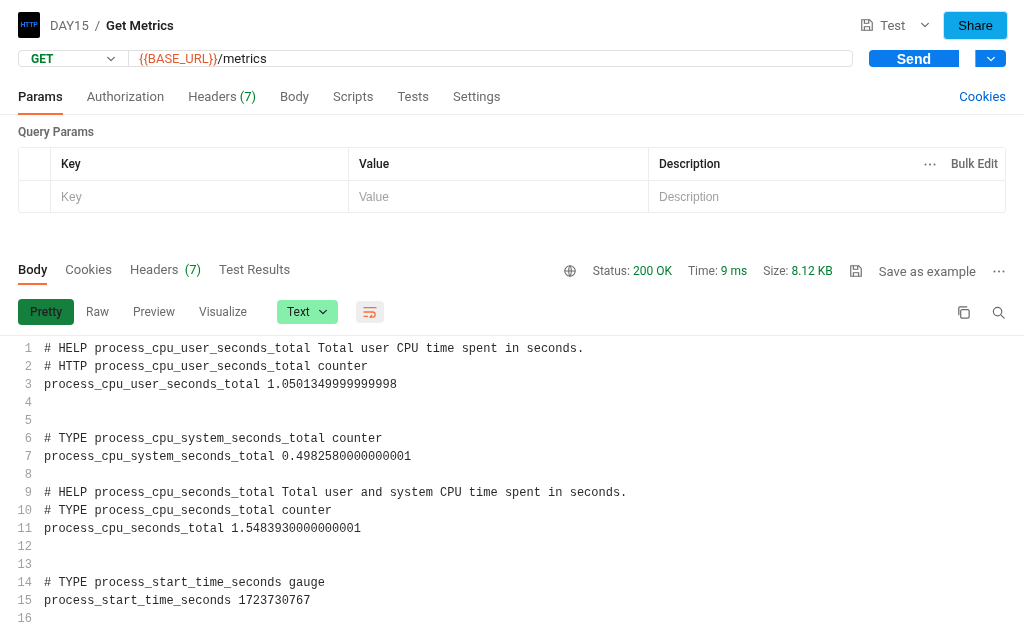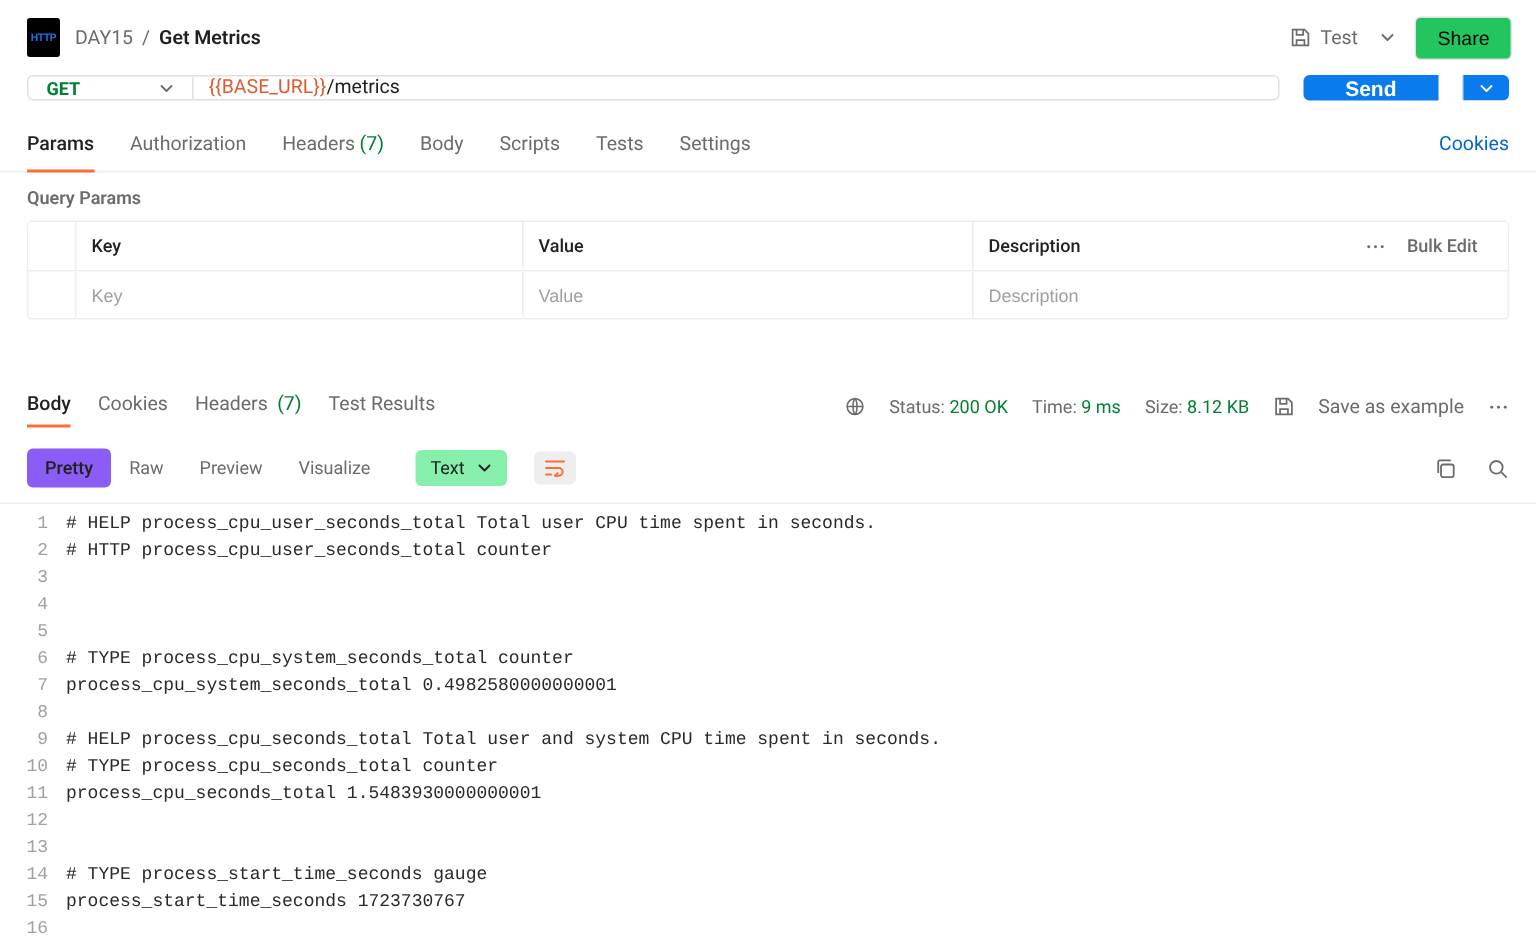--- a/index.html
+++ b/index.html
@@ -46,21 +46,21 @@
     width: 24px; height: 30px;
     color: #6b6b6b;
     cursor: pointer;
   }
   .share-btn {
     border: 1px solid #e0e0e0;
     border-radius: 4px;
     padding: 6px 14px;
     font-size: 13px;
     cursor: pointer;
-    background:#22c55e;
+    background:#0ea5e9;
     margin-left: 6px;
   }
   
   .urlbar-row {
     display: flex;
     align-items: stretch;
     padding: 4px 18px 12px 18px;
     gap: 16px;
   }
   .urlbar {
@@ -177,21 +177,21 @@
     padding: 0 10px;
     display: flex;
     align-items: center;
     font-size: 12px;
     color: #6b6b6b;
   }
   .qp-cell.head { font-weight: 500; color:#212121;}
   .qp-cell.key   { flex: 0 0 298px; }
   .qp-cell.value { flex: 0 0 300px; }
   .qp-cell.desc  { flex: 1; border-right: none; position:relative; }
-  .qp-extras { position:absolute; right:20px; display:flex; align-items:center; gap:14px; }
+  .qp-extras { position:absolute; right:7px; display:flex; align-items:center; gap:14px; }
   .bulk-edit { color:#6b6b6b; font-size:12px; cursor:pointer; }
   .ellipsis-icon { color:#6b6b6b; cursor:pointer; }
   input.qp-input {
     border:none; outline:none; font-size:12px; width:100%;
     color:#212121;
   }
   input.qp-input::placeholder { color:#a0a0a0; }
 
   
   .resp-strip {
@@ -246,21 +246,21 @@
     display:flex;
     border-radius: 4px;
   }
   .seg-btn {
     padding: 6px 12px;
     color:#6b6b6b;
     font-size:12px;
     cursor:pointer;
   }
   .seg-btn.active {
-    background:#8b5cf6;
+    background:#15803d;
     border-radius:4px;
     color:#212121;
     font-weight:500;
   }
   .mode-select {
     display:flex;
     align-items:center;
     gap:8px;
     background:#86efac;
     border-radius:4px;
@@ -510,20 +510,21 @@
     <div class="code-line">
       <div class="ln">1</div>
       <div class="lc"># HELP process_cpu_user_seconds_total Total user CPU time spent in seconds.</div>
     </div>
     <div class="code-line">
       <div class="ln">2</div>
       <div class="lc"># HTTP process_cpu_user_seconds_total counter</div>
     </div>
     <div class="code-line">
       <div class="ln">3</div>
+      <div class="lc">process_cpu_user_seconds_total 1.0501349999999998</div>
     </div>
     <div class="code-line">
       <div class="ln">4</div>
       <div class="lc"></div>
     </div>
     <div class="code-line">
       <div class="ln">5</div>
     </div>
     <div class="code-line">
       <div class="ln">6</div>

